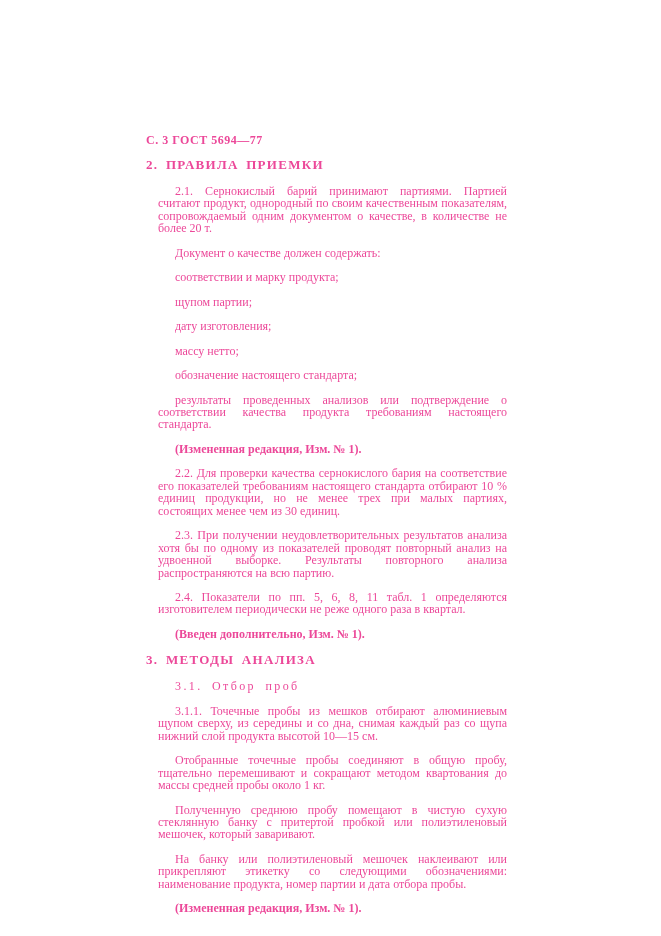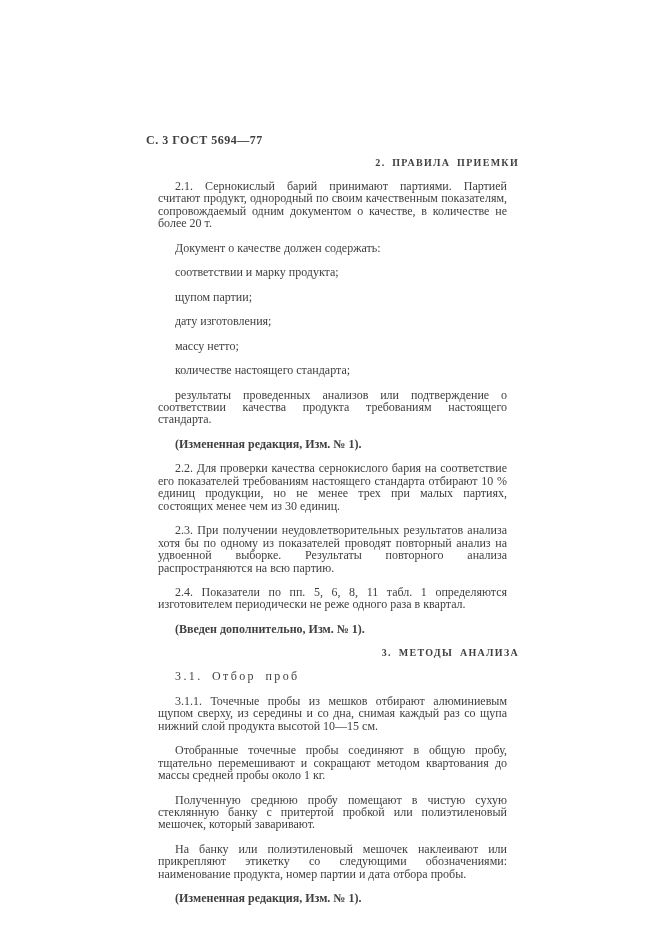--- a/index.html
+++ b/index.html
@@ -7,41 +7,41 @@
     padding: 0;
     background: #ffffff;
   }
   .viewport {
     position: relative;
     width: 661px;
     height: 936px;
     background: #ffffff;
     overflow: hidden;
     font-family: "Liberation Serif", "DejaVu Serif", serif;
-    color: #404040;
+    color: #ec4899;
   }
   .doc-header {
     position: absolute;
     left: 146px;
     top: 133px;
     font-size: 12px;
     font-weight: bold;
     letter-spacing: 0.5px;
     white-space: nowrap;
   }
   .doc-body {
     position: absolute;
     left: 146px;
     top: 148px;
     width: 373px;
   }
   .section-title {
-    font-size: 10px;
+    font-size: 13px;
     font-weight: bold;
-    text-align: right;
+    text-align: left;
     letter-spacing: 1.3px;
     margin: 9px 0 10px 0;
     word-spacing: 3px;
   }
   .block {
     margin: 12px;
     font-size: 12px;
     line-height: 12.45px;
     text-align: justify;
     text-indent: 17px;
@@ -61,21 +61,21 @@
 <div class="viewport">
   <div class="doc-header">С. 3 ГОСТ 5694—77</div>
   <main class="doc-body" id="doc-body">
       <h2 class="section-title">2. ПРАВИЛА ПРИЕМКИ</h2>
       <p class="block normal">2.1. Сернокислый барий принимают партиями. Партией считают продукт, однородный по своим качественным показателям, сопровождаемый одним документом о качестве, в количестве не более 20 т.</p>
       <p class="block normal">Документ о качестве должен содержать:</p>
       <p class="block normal">соответствии и марку продукта;</p>
       <p class="block normal">щупом партии;</p>
       <p class="block normal">дату изготовления;</p>
       <p class="block normal">массу нетто;</p>
-      <p class="block normal">количестве настоящего стандарта;</p>
+      <p class="block normal">обозначение настоящего стандарта;</p>
       <p class="block normal">результаты проведенных анализов или подтверждение о соответствии качества продукта требованиям настоящего стандарта.</p>
       <p class="block bold">(Измененная редакция, Изм. № 1).</p>
       <p class="block normal">2.2. Для проверки качества сернокислого бария на соответствие его показателей требованиям настоящего стандарта отбирают 10 % единиц продукции, но не менее трех при малых партиях, состоящих менее чем из 30 единиц.</p>
       <p class="block normal">2.3. При получении неудовлетворительных результатов анализа хотя бы по одному из показателей проводят повторный анализ на удвоенной выборке. Результаты повторного анализа распространяются на всю партию.</p>
       <p class="block normal">2.4. Показатели по пп. 5, 6, 8, 11 табл. 1 определяются изготовителем периодически не реже одного раза в квартал.</p>
       <p class="block bold">(Введен дополнительно, Изм. № 1).</p>
       <h2 class="section-title">3. МЕТОДЫ АНАЛИЗА</h2>
       <p class="block spaced">3.1. Отбор проб</p>
       <p class="block normal">3.1.1. Точечные пробы из мешков отбирают алюминиевым щупом сверху, из середины и со дна, снимая каждый раз со щупа нижний слой продукта высотой 10—15 см.</p>
       <p class="block normal">Отобранные точечные пробы соединяют в общую пробу, тщательно перемешивают и сокращают методом квартования до массы средней пробы около 1 кг.</p>

